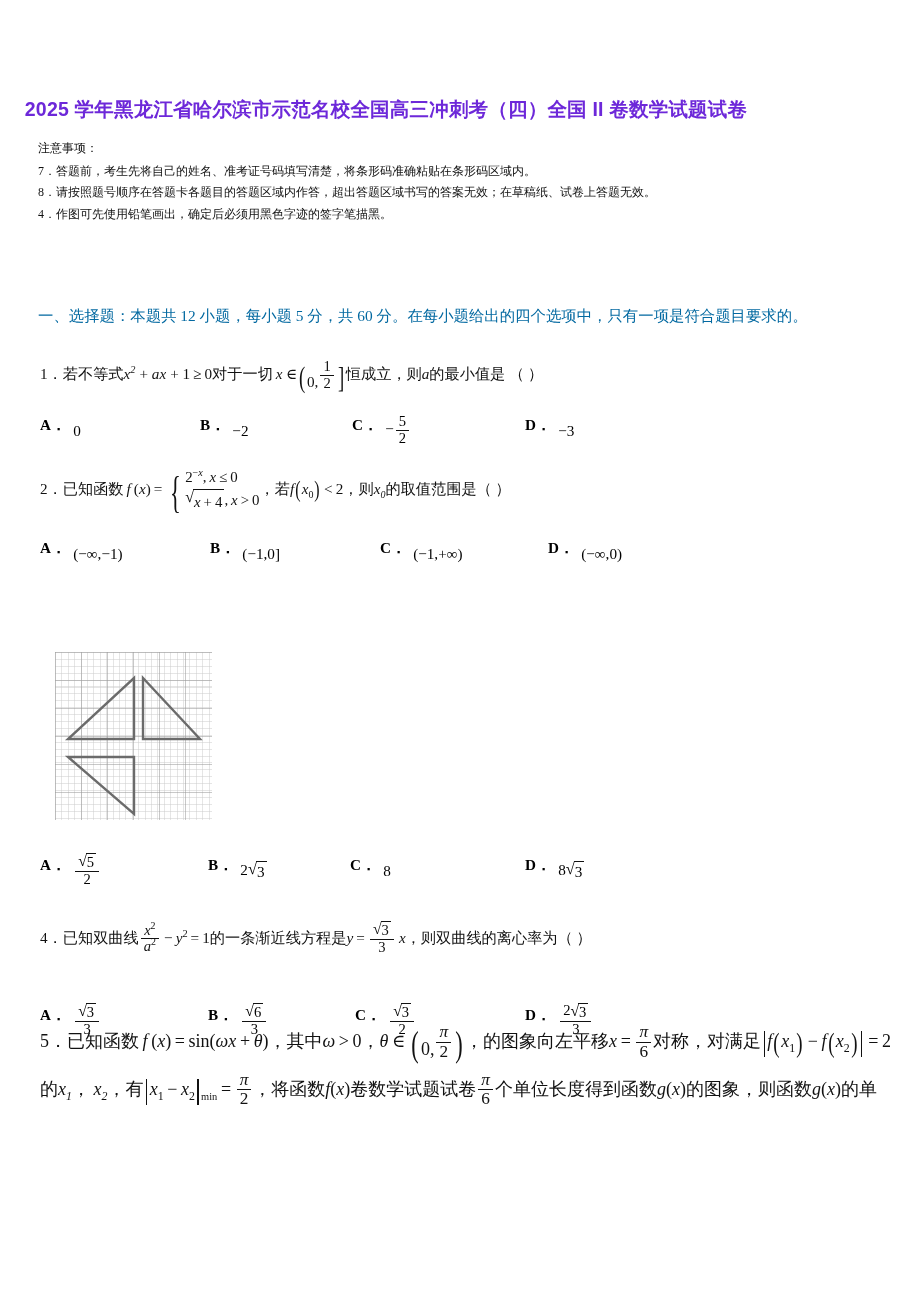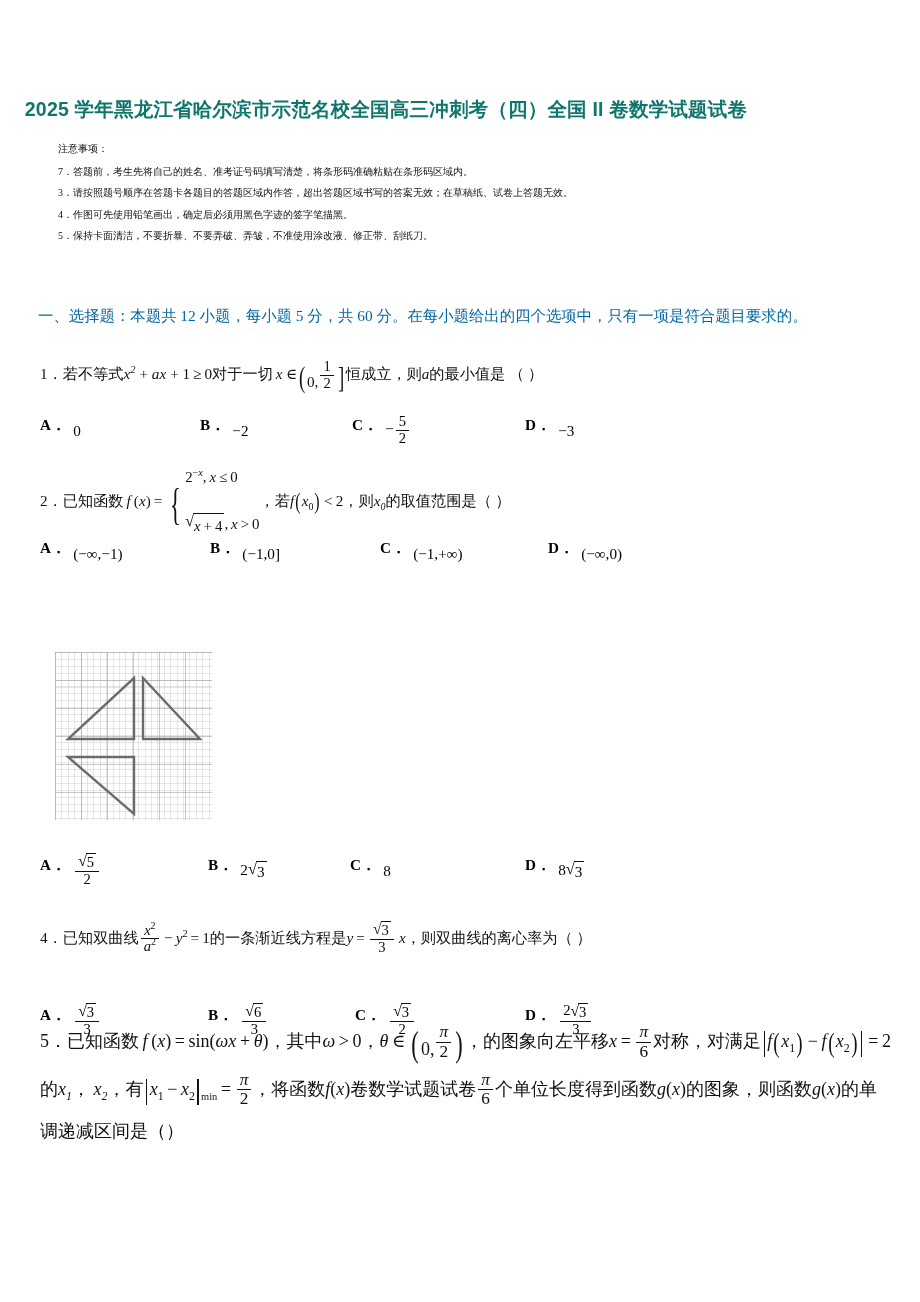--- a/index.html
+++ b/index.html
@@ -27,33 +27,32 @@
     position: absolute;
     left: 0;
     top: 96px;
     width: 772px;
     text-align: center;
     font-family: "Liberation Sans", "DejaVu Sans", sans-serif;
     font-weight: bold;
     font-size: 19.5px;
     letter-spacing: 0.2px;
     white-space: nowrap;
-    color: #0f766e;
+    color: #6d28d9;
   }
 
   
   .notice {
     position: absolute;
     left: 38px;
     top: 138px;
     width: 850px;
-    font-size: 10px;
+    font-size: 12px;
     line-height: 21.5px;
     color: #111;
-    margin-left: 20px;
   }
   .notice-head { margin-bottom: 1px; }
   .notice-item { white-space: nowrap; }
 
   
   .section-head {
     position: absolute;
     left: 38px;
     top: 306px;
     width: 860px;
@@ -179,21 +178,20 @@
     top: 2px;
     margin-right: -1px;
   }
   .cases {
     display: inline-flex;
     flex-direction: column;
     vertical-align: middle;
     line-height: 1.55;
     font-size: 0.98em;
     text-align: left;
-    gap: 24px;
   }
 
   
   .figure3v {
     position: absolute;
     left: 55px;
     top: 652px;
     width: 157px;
     height: 168px;
   }
@@ -220,23 +218,22 @@
 </head>
 <body>
 
 <div class="page">
 
   <div class="doc-title">2025 学年黑龙江省哈尔滨市示范名校全国高三冲刺考（四）全国 II 卷数学试题试卷</div>
 
   <div class="notice">
     <div class="notice-head">注意事项：</div>
     <div class="notice-item">7．答题前，考生先将自己的姓名、准考证号码填写清楚，将条形码准确粘贴在条形码区域内。</div>
-    <div class="notice-item">3．请按照题号顺序在答题卡各题目的答题区域内作答，超出答题区域书写的答案无效；在草稿纸、试卷上答题无效。</div>
+    <div class="notice-item">8．请按照题号顺序在答题卡各题目的答题区域内作答，超出答题区域书写的答案无效；在草稿纸、试卷上答题无效。</div>
     <div class="notice-item">4．作图可先使用铅笔画出，确定后必须用黑色字迹的签字笔描黑。</div>
-    <div class="notice-item">5．保持卡面清洁，不要折暴、不要弄破、弄皱，不准使用涂改液、修正带、刮纸刀。</div>
   </div>
 
   <div class="section-head">一、选择题：本题共 12 小题，每小题 5 分，共 60 分。在每小题给出的四个选项中，只有一项是符合题目要求的。</div>
 
   <div class="q" style="top:353px">
     <div class="qline">
       <span>1．</span><span>若不等式</span><span class="mi">x<sup class="ex">2</sup> + ax + <span class="mn">1 ≥ 0</span></span><span>对于一切</span><span class="mi"> x </span><span class="mn">∈</span><span class="interval-big">
           <span class="paren-big">(</span>
           <span class="mn">0,</span>
           <span class="frac">
@@ -419,18 +416,15 @@
     </div>
     <div class="qline" style="line-height:44px">
       <span>的</span><span class="mi">x<sub class="sb">1</sub></span><span>，</span><span class="mi"> x<sub class="sb">2</sub></span><span>，有</span><span><span class="vbar"></span><span class="mi">x</span><sub class="sb">1</sub><span class="mn"> − </span><span class="mi">x</span><sub class="sb">2</sub><span class="vbar"></span><sub class="sb" style="font-size:0.58em">min</sub><span class="mn"> = </span><span class="frac">
             <span class="num"><span class="mi">π</span></span>
             <span class="den">2</span>
           </span></span><span>，将函数</span><span class="mi">f</span><span class="mn">(</span><span class="mi">x</span><span class="mn">)</span><span>卷数学试题试卷</span><span class="frac">
           <span class="num"><span class="mi">π</span></span>
           <span class="den">6</span>
         </span><span>个单位长度得到函数</span><span class="mi">g</span><span class="mn">(</span><span class="mi">x</span><span class="mn">)</span><span>的图象，则函数</span><span class="mi">g</span><span class="mn">(</span><span class="mi">x</span><span class="mn">)</span><span>的单</span>
     </div>
-    <div class="qline" style="line-height:40px">
-      <span>调递减区间是（）</span>
-    </div>
   </div>
 
 </div>
 
 </body></html>

